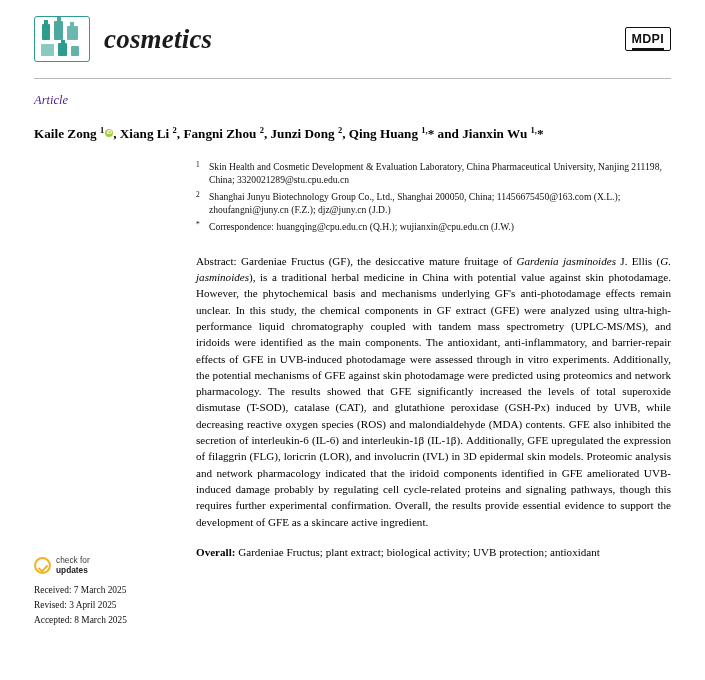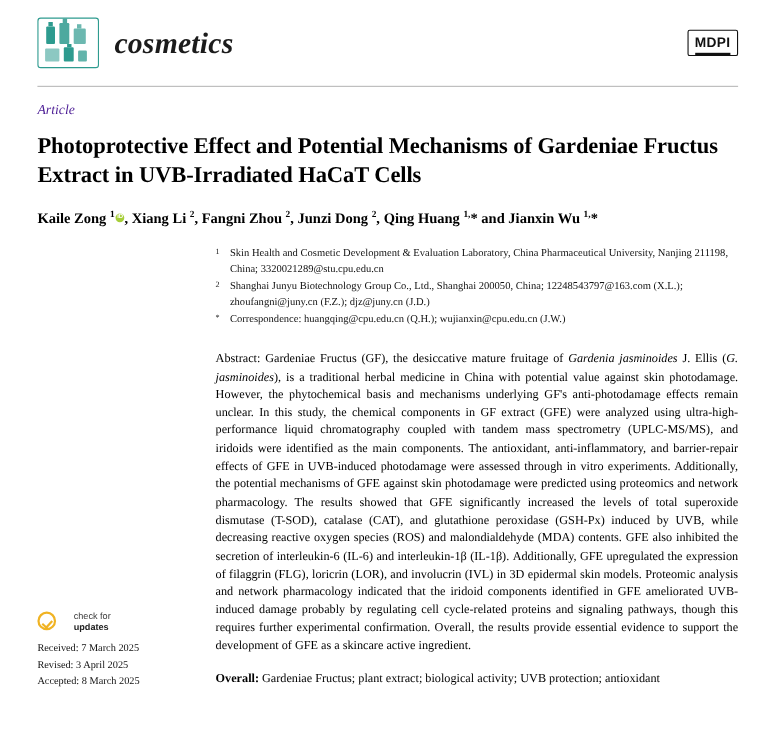--- a/index.html
+++ b/index.html
@@ -187,21 +187,22 @@
     position: absolute;
     left: 34px;
     top: 556px;
     width: 120px;
     font-size: 9.4px;
     line-height: 1.5;
     color: #111;
   }
   .check-updates {
     display: flex;
-    gap: 16px;
+    align-items: center;
+    gap: 5px;
     margin-bottom: 5px;
   }
   .cu-circle {
     width: 17px;
     height: 17px;
     border-radius: 50%;
     border: 2px solid #f0b323;
     box-sizing: border-box;
     position: relative;
     flex: 0 0 17px;
@@ -245,32 +246,31 @@
     </div>
     <div class="mdpi-logo">MDPI</div>
   </div>
 
   <hr class="rule">
 
   <div class="content">
 
     <div class="article-type">Article</div>
 
-    <h1 class="title">Photoprotective Effect and Potential Mechanisms of Gardeniae Fructus Extract in UVB-Irradiated HaCaT Cells</h1>
 
     <div class="authors">Kaile Zong <sup>1</sup><span class="orcid"></span>, Xiang Li <sup>2</sup>, Fangni Zhou <sup>2</sup>, Junzi Dong <sup>2</sup>, Qing Huang <sup>1,</sup>* and Jianxin Wu <sup>1,</sup>*</div>
 
     <div class="affiliations">
       <div class="aff-row">
         <div class="aff-marker"><sup>1</sup></div>
         <div class="aff-text">Skin Health and Cosmetic Development &amp; Evaluation Laboratory, China Pharmaceutical University, Nanjing 211198, China; 3320021289@stu.cpu.edu.cn</div>
       </div>
       <div class="aff-row">
         <div class="aff-marker"><sup>2</sup></div>
-        <div class="aff-text">Shanghai Junyu Biotechnology Group Co., Ltd., Shanghai 200050, China; 12248543797@163.com (X.L.); zhoufangni@juny.cn (F.Z.); djz@juny.cn (J.D.)</div>
+        <div class="aff-text">Shanghai Junyu Biotechnology Group Co., Ltd., Shanghai 200050, China; 11456675450@163.com (X.L.); zhoufangni@juny.cn (F.Z.); djz@juny.cn (J.D.)</div>
       </div>
       <div class="aff-row">
         <div class="aff-marker"><sup>*</sup></div>
         <div class="aff-text">Correspondence: huangqing@cpu.edu.cn (Q.H.); wujianxin@cpu.edu.cn (J.W.)</div>
       </div>
     </div>
 
     <div class="abstract">
       <b>Abstract:</b>
       <span>Gardeniae Fructus (GF), the desiccative mature fruitage of <i>Gardenia jasminoides</i> J. Ellis (<i>G. jasminoides</i>), is a traditional herbal medicine in China with potential value against skin photodamage. However, the phytochemical basis and mechanisms underlying GF's anti-photodamage effects remain unclear. In this study, the chemical components in GF extract (GFE) were analyzed using ultra-high-performance liquid chromatography coupled with tandem mass spectrometry (UPLC-MS/MS), and iridoids were identified as the main components. The antioxidant, anti-inflammatory, and barrier-repair effects of GFE in UVB-induced photodamage were assessed through in vitro experiments. Additionally, the potential mechanisms of GFE against skin photodamage were predicted using proteomics and network pharmacology. The results showed that GFE significantly increased the levels of total superoxide dismutase (T-SOD), catalase (CAT), and glutathione peroxidase (GSH-Px) induced by UVB, while decreasing reactive oxygen species (ROS) and malondialdehyde (MDA) contents. GFE also inhibited the secretion of interleukin-6 (IL-6) and interleukin-1β (IL-1β). Additionally, GFE upregulated the expression of filaggrin (FLG), loricrin (LOR), and involucrin (IVL) in 3D epidermal skin models. Proteomic analysis and network pharmacology indicated that the iridoid components identified in GFE ameliorated UVB-induced damage probably by regulating cell cycle-related proteins and signaling pathways, though this requires further experimental confirmation. Overall, the results provide essential evidence to support the development of GFE as a skincare active ingredient.</span>

